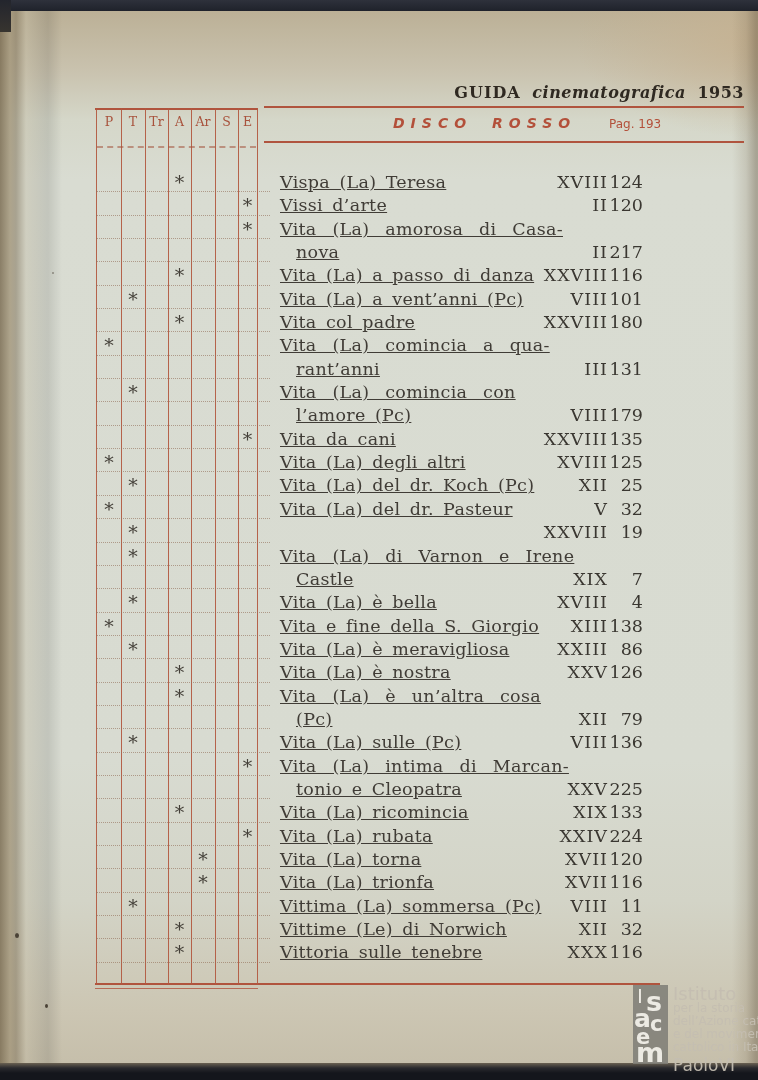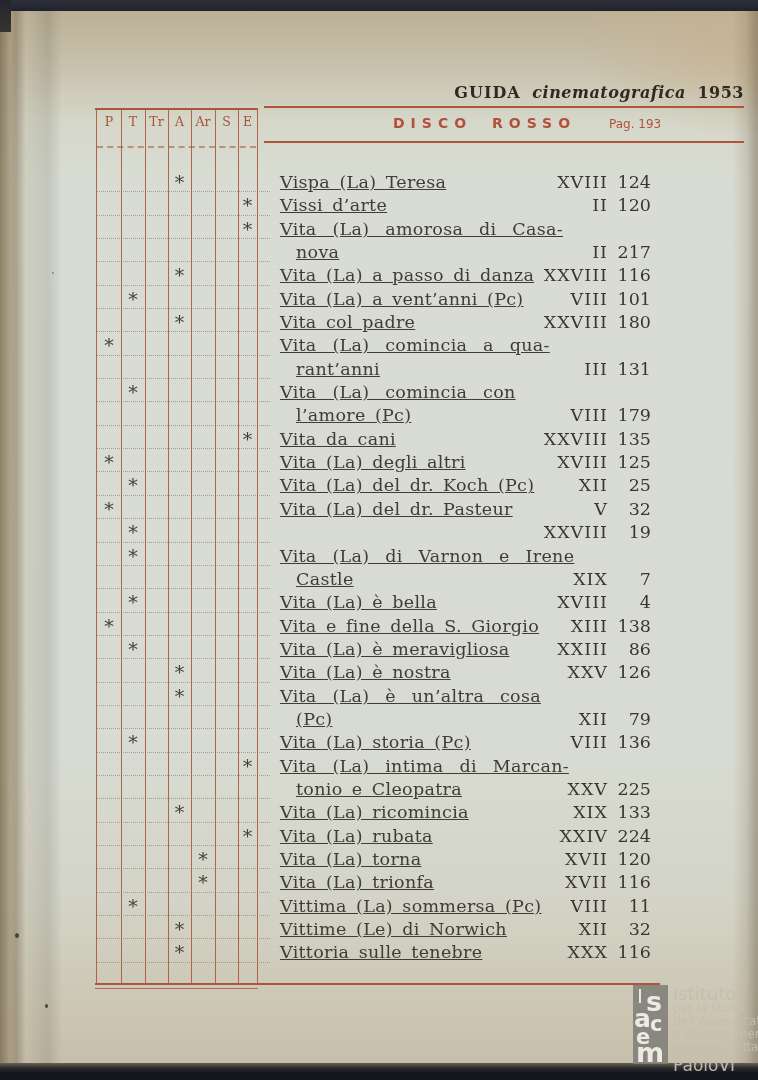--- a/index.html
+++ b/index.html
@@ -56,21 +56,21 @@
   .rule.r-top{left:264px;top:106px;width:480px;height:2px;}
   .rule.r-mid{left:264px;top:141px;width:480px;height:1.6px;}
   .rule.r-bottom-long{left:95px;top:983px;width:565px;height:1.8px;}
   .rule.r-bottom-grid{left:95px;top:988px;width:163px;height:1.2px;opacity:.8;}
   .section-title{
     position:absolute;left:0;top:115px;width:758px;
   }
   .section-title .disco{
     position:absolute;left:393px;top:0;
     font-family:"DejaVu Sans",sans-serif;font-weight:bold;font-size:14px;
-    letter-spacing:6px;word-spacing:9px;color:#b3503a;white-space:nowrap;
+    letter-spacing:6px;word-spacing:9px;color:#b3503a;white-space:nowrap;font-style:italic;
   }
   .section-title .pag{
     position:absolute;left:609px;top:2px;width:46px;
     font-family:"DejaVu Sans",sans-serif;font-size:12px;color:#b3503a;white-space:nowrap;
   }
 
   
   .grid-lines .v{position:absolute;top:108px;height:877px;width:1.4px;background:#b2583f;opacity:.92;}
   .grid-top{position:absolute;left:95px;top:108px;width:163px;height:1.6px;background:#b0543e;}
   .grid-head-dash{position:absolute;left:97px;top:146px;width:159px;border-bottom:2px dashed rgba(164,84,62,.55);}
@@ -96,21 +96,21 @@
     font-size:17.5px;line-height:23px;color:#403c36;
     letter-spacing:.3px;word-spacing:3.5px;text-decoration:underline;
   }
   .ftitle.indent{left:201px;}
   .ftitle.stretch{word-spacing:10px;}
   .roman{
     position:absolute;right:51px;top:0;width:110px;text-align:right;
     font-size:17.5px;line-height:23px;color:#3a3731;letter-spacing:1px;white-space:nowrap;
   }
   .pnum{
-    position:absolute;right:8px;top:0;width:44px;text-align:right;
+    position:absolute;right:16px;top:0;width:44px;text-align:right;
     font-size:17.5px;line-height:23px;color:#3a3731;white-space:nowrap;
   }
 
   
   .watermark{position:absolute;left:633px;top:985px;width:125px;height:90px;
     font-family:"DejaVu Sans",sans-serif;}
   .wm-block{
     position:absolute;left:0;top:0;width:35px;height:79px;
     background:rgba(128,126,120,.88);
   }
@@ -328,21 +328,21 @@
       </div>
       <div class="film-row">
         <div class="leader"></div>
         <span class="ftitle indent">(Pc)</span>
         <span class="roman">XII</span>
         <span class="pnum">79</span>
       </div>
       <div class="film-row">
         <div class="leader"></div>
         <span class="mark" style="left: 31px;">*</span>
-        <span class="ftitle">Vita (La) storia (Pc)</span>
+        <span class="ftitle">Vita (La) sulle (Pc)</span>
         <span class="roman">VIII</span>
         <span class="pnum">136</span>
       </div>
       <div class="film-row">
         <div class="leader"></div>
         <span class="mark" style="left: 145.5px;">*</span>
         <span class="ftitle stretch">Vita (La) intima di Marcan-</span>
       </div>
       <div class="film-row">
         <div class="leader"></div>

